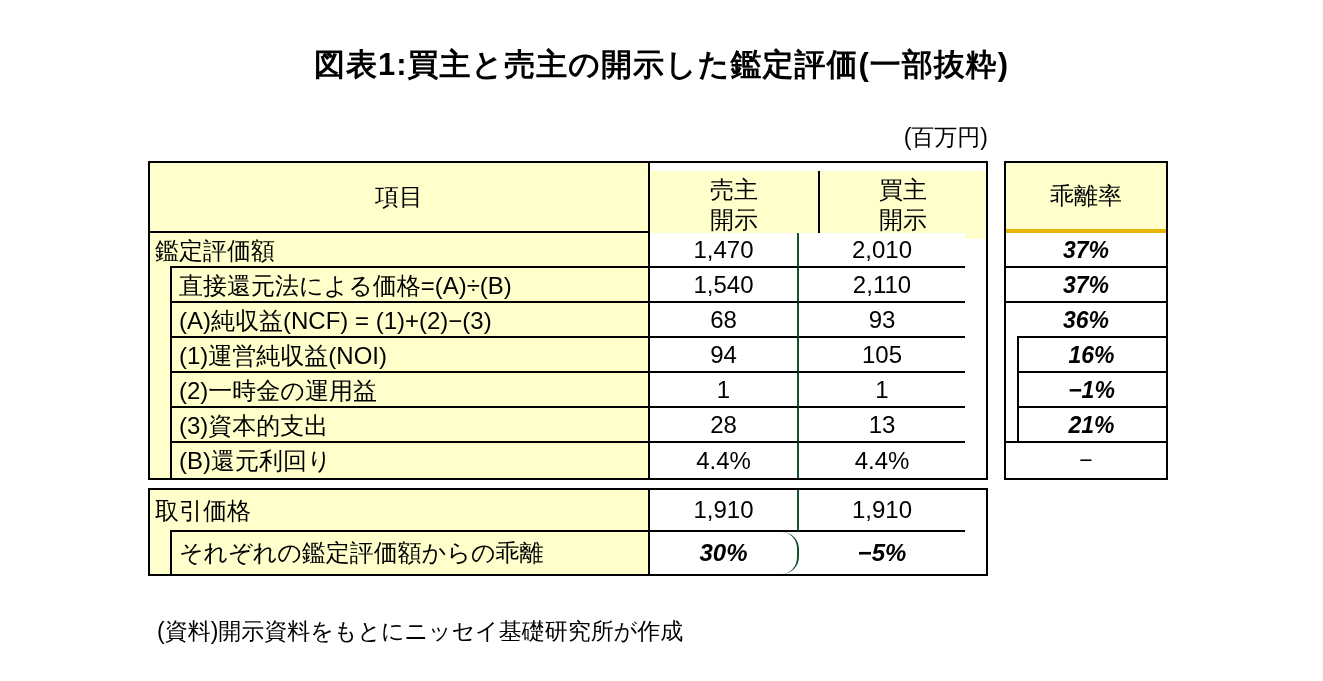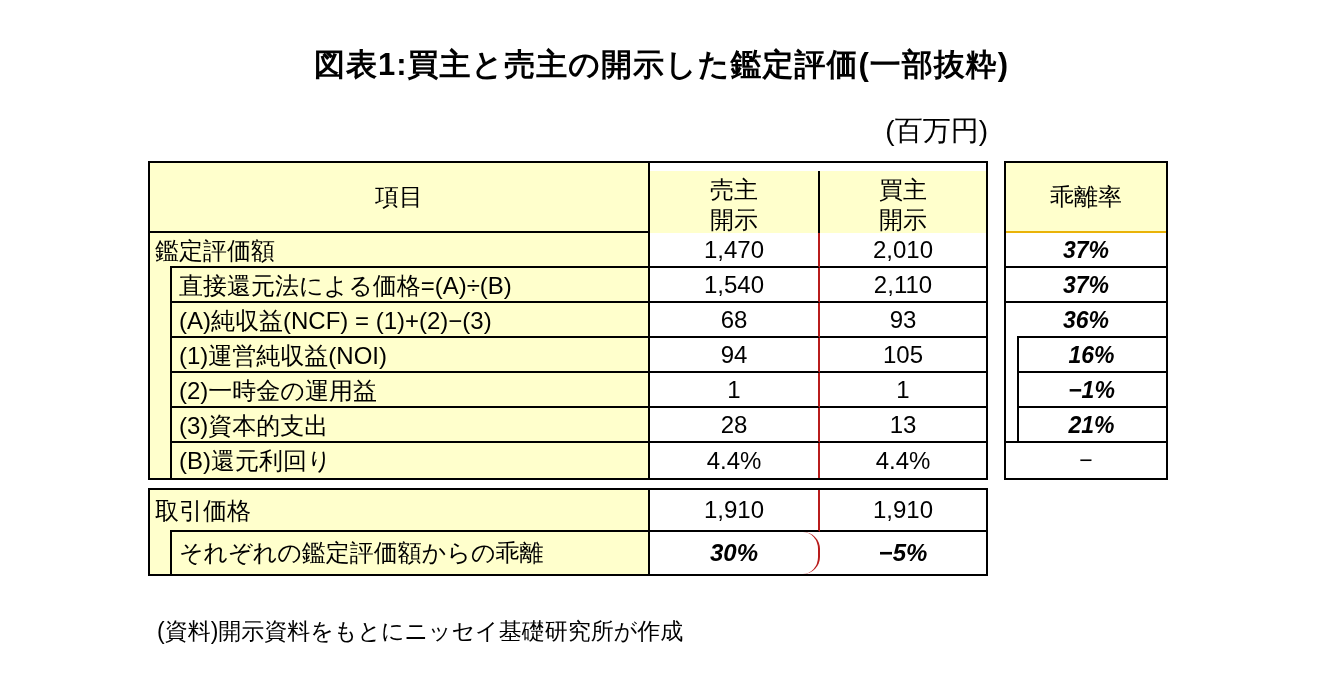--- a/index.html
+++ b/index.html
@@ -8,21 +8,21 @@
     font-family:"Liberation Sans","DejaVu Sans",sans-serif; color:#000;
     overflow:hidden;
   }
   * { box-sizing:border-box; }
 
   .title {
     position:absolute; top:44px; left:0; width:100%;
     text-align:center; font-size:31px; font-weight:bold; letter-spacing:1px;
   }
   .unit {
-    position:absolute; top:112px; right:335px; font-size:28px;
+    position:absolute; top:122px; right:335px; font-size:23px;
   }
   .note {
     position:absolute; top:616px; left:157px; font-size:23px;
   }
 
   .tbl { position:absolute; border:2px solid #000; background:#fff; }
   #main-table { left:148px; top:161px; width:840px; height:319px; }
   #dev-table  { left:1004px; top:161px; width:164px; height:319px; }
   #tx-table   { left:148px; top:488px; width:840px; height:88px; }
 
@@ -35,33 +35,33 @@
   .h.vcol { width:170px; border-right:2px solid #000; white-space:pre-line; line-height:1.25;margin-top:8px; }
   .h.vcol.last { width:166px; border-right:none; }
 
   .mt-row { display:flex; height:35px; }
   .tx-row { display:flex; height:42px; }
   .label {
     width:500px; background:#FFFFCC; border-right:2px solid #000;
     position:relative; padding-left:5px; font-size:24px;
   }
   .label.indent { padding-left:29px; }
-  .val { width:170px; border-right:2px solid #b91c1c; justify-content:center; font-size:24px; background:#fff; }
+  .val { width:149px; border-right:2px solid #14532d; justify-content:center; font-size:24px; background:#fff; }
   .val.last { width:166px; border-right:none; }
   .hline { border-bottom:2px solid #000; }
   .bi { font-style:italic; font-weight:bold;border-radius:17px; }
 
   
   .pline { position:absolute; left:20px; right:0; bottom:0; height:2px; background:#000; }
   .mt-indentline { position:absolute; left:20px; top:105px; width:2px; height:210px; background:#000; }
   .tx-indentline { position:absolute; left:20px; top:42px;  width:2px; height:42px;  background:#000; }
 
   
   .dev-header {
-    height:70px; border-bottom:2px solid #eab308; background:#FFFFCC;
+    height:70px; border-bottom:4px solid #eab308; background:#FFFFCC;
     display:flex; align-items:center; justify-content:center; font-size:24px;
   }
   .dev-row {
     height:35px; position:relative; display:flex; align-items:center;
     justify-content:center; font-size:23px;
   }
   .dev-row.indent { padding-left:11px; }
   .dev-row .v { font-style:italic; font-weight:bold; }
   .dev-row.plain .v { font-style:normal; font-weight:normal; }
   .line-full { position:absolute; left:0;  right:0; bottom:0; height:2px; background:#000; }

